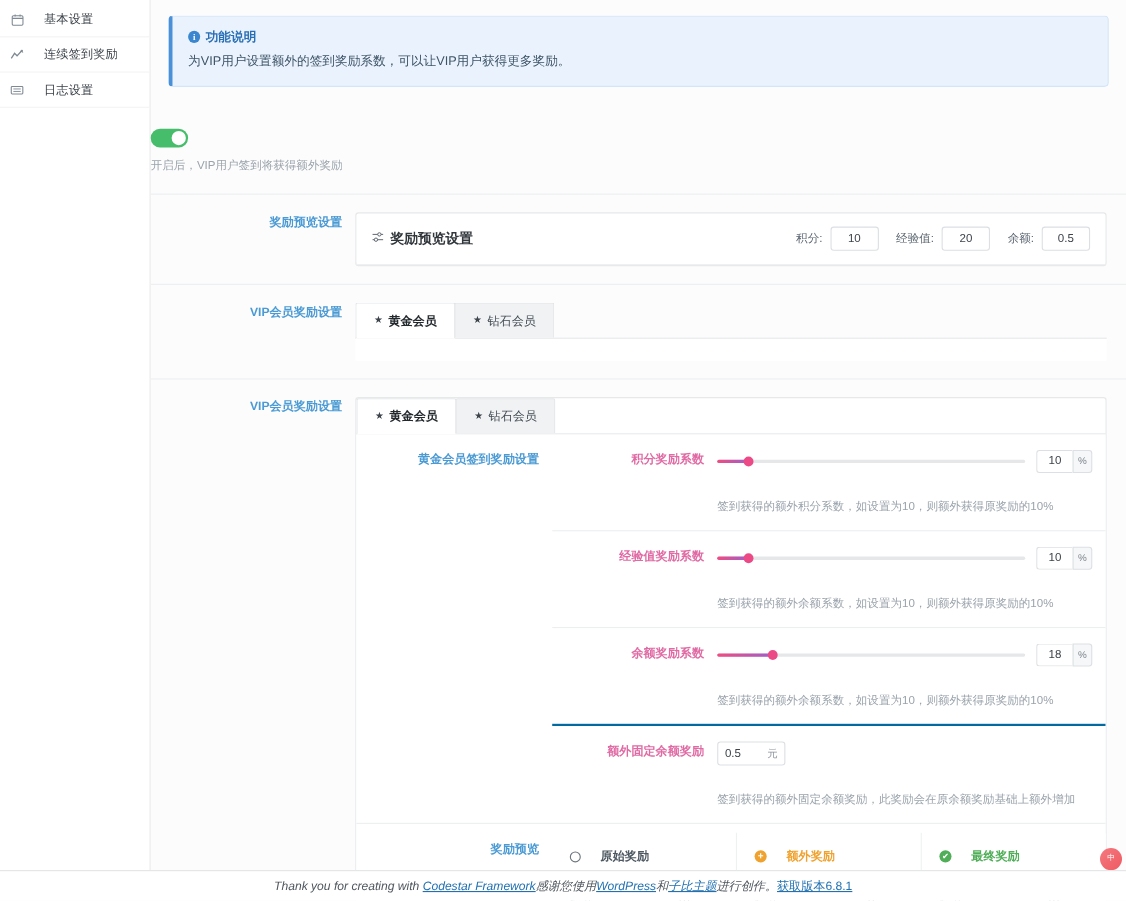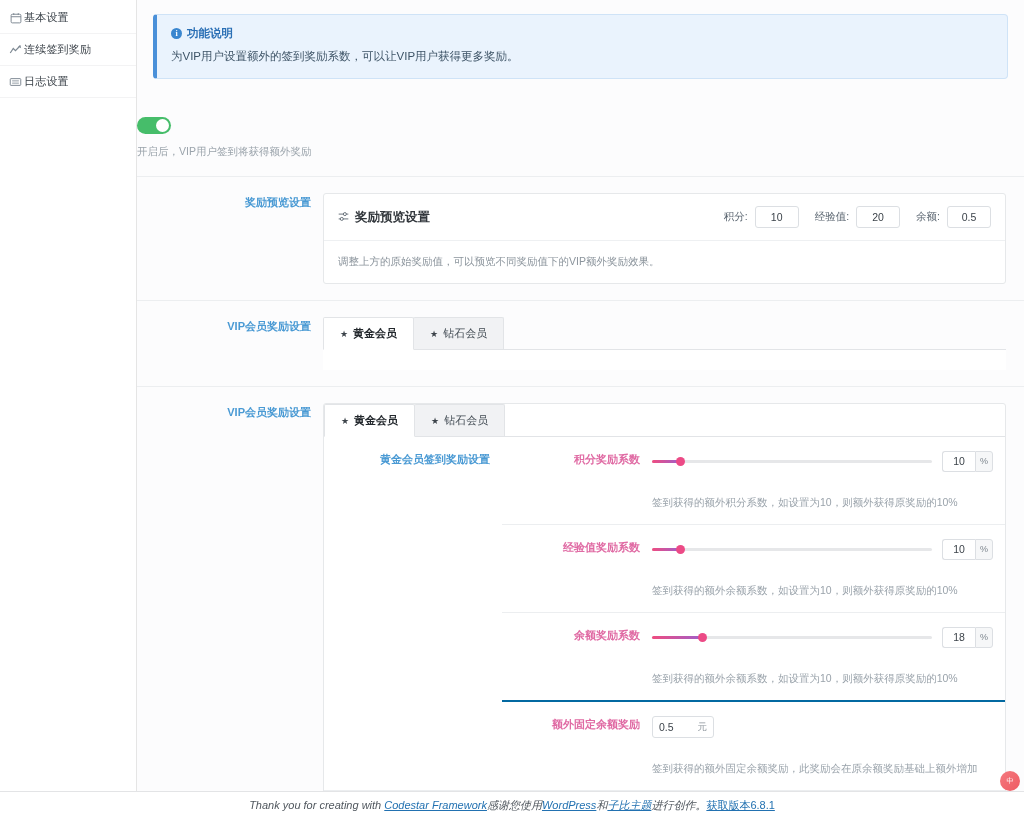--- a/index.html
+++ b/index.html
@@ -16,21 +16,21 @@
   .body-wrap { display: flex; flex: 1 1 auto; min-height: 0; }
 
   
   .sidebar {
     width: 137px; flex: 0 0 137px;
     background: #fff;
     border-right: 1px solid #e5e5e5;
     padding-top: 2px;
   }
   .nav-item {
-    display: flex; align-items: center; gap: 2px;
+    display: flex; align-items: center; gap: 18px;
     padding: 8px 10px 8px 9px;
     font-size: 11px; color: #3c434a;
     border-bottom: 1px solid #f3f3f4;
     cursor: pointer;
     white-space: nowrap;
   }
   .nav-item.active { background: #f6fafd; color: #3b93d9; }
   .nav-item .nav-ico { width: 13px; height: 13px; display: inline-flex; align-items: center; justify-content: center; color: #7e8993; flex: 0 0 13px; }
   .nav-item.active .nav-ico { color: #4aa3df; }
   .nav-label { font-size: 11px; letter-spacing: .2px; }
@@ -154,21 +154,21 @@
     background: #fff; height: 22px; width: 62px; padding: 0 6px; justify-content: space-between;
   }
   .unit-input .uv { font-size: 10.5px; color: #3c434a; }
   .unit-input .uu { font-size: 9.5px; color: #8d959c; }
   .sl-help { color: #9aa3ab; font-size: 10.5px; margin-top: 24px; }
 
   
   .preview-grid { display: flex; background: #fff; }
   .pv-card { flex: 1 1 0; padding: 14px 16px 18px 16px; border-right: 1px solid #eef0f2; }
   .pv-card:last-child { border-right: none; }
-  .pv-head { display: flex; align-items: center; gap: 6px; font-size: 11px; font-weight: bold; padding-bottom: 9px; border-bottom: 1px solid #eef0f2; margin-bottom: 9px; }
+  .pv-head { display: flex; align-items: center; gap: 18px; font-size: 11px; font-weight: bold; padding-bottom: 9px; border-bottom: 1px solid #eef0f2; margin-bottom: 9px; }
   .pv-head.orig { color: #4c5760; }
   .pv-head.extra { color: #f0a22e; }
   .pv-head.final { color: #4fae57; }
   .ico-circle { width: 10px; height: 10px; border-radius: 50%; border: 1.5px solid #6c757d; }
   .ico-plus { width: 11px; height: 11px; border-radius: 50%; background: #f0a22e; color: #fff; font-size: 9px; line-height: 11px; text-align: center; font-weight: bold; }
   .ico-check { width: 11px; height: 11px; border-radius: 50%; background: #4fae57; color: #fff; font-size: 7.5px; line-height: 11px; text-align: center; }
   .pv-row { display: flex; align-items: center; font-size: 10.5px; color: #6b757d; padding: 6px 0; }
   .pv-key { flex: 0 0 auto; width: 52px; }
   .pv-val { flex: 1 1 auto; text-align: right; color: #3c434a; }
   .pv-unit { flex: 0 0 26px; text-align: right; color: #6b757d; }
@@ -271,21 +271,20 @@
                 <div class="mini-field">
                   <span class="mf-label">经验值:</span>
                   <span class="txt-input">20</span>
                 </div>
                 <div class="mini-field">
                   <span class="mf-label">余额:</span>
                   <span class="txt-input">0.5</span>
                 </div>
               </div>
             </div>
-            <div class="card-body">调整上方的原始奖励值，可以预览不同奖励值下的VIP额外奖励效果。</div>
           </div>
         </div>
       </div>
 
       <div class="field-row">
         <div class="field-label">VIP会员奖励设置</div>
         <div class="field-body">
           <div class="tabs">
             <div class="tab active">
               <span class="star">★</span>

